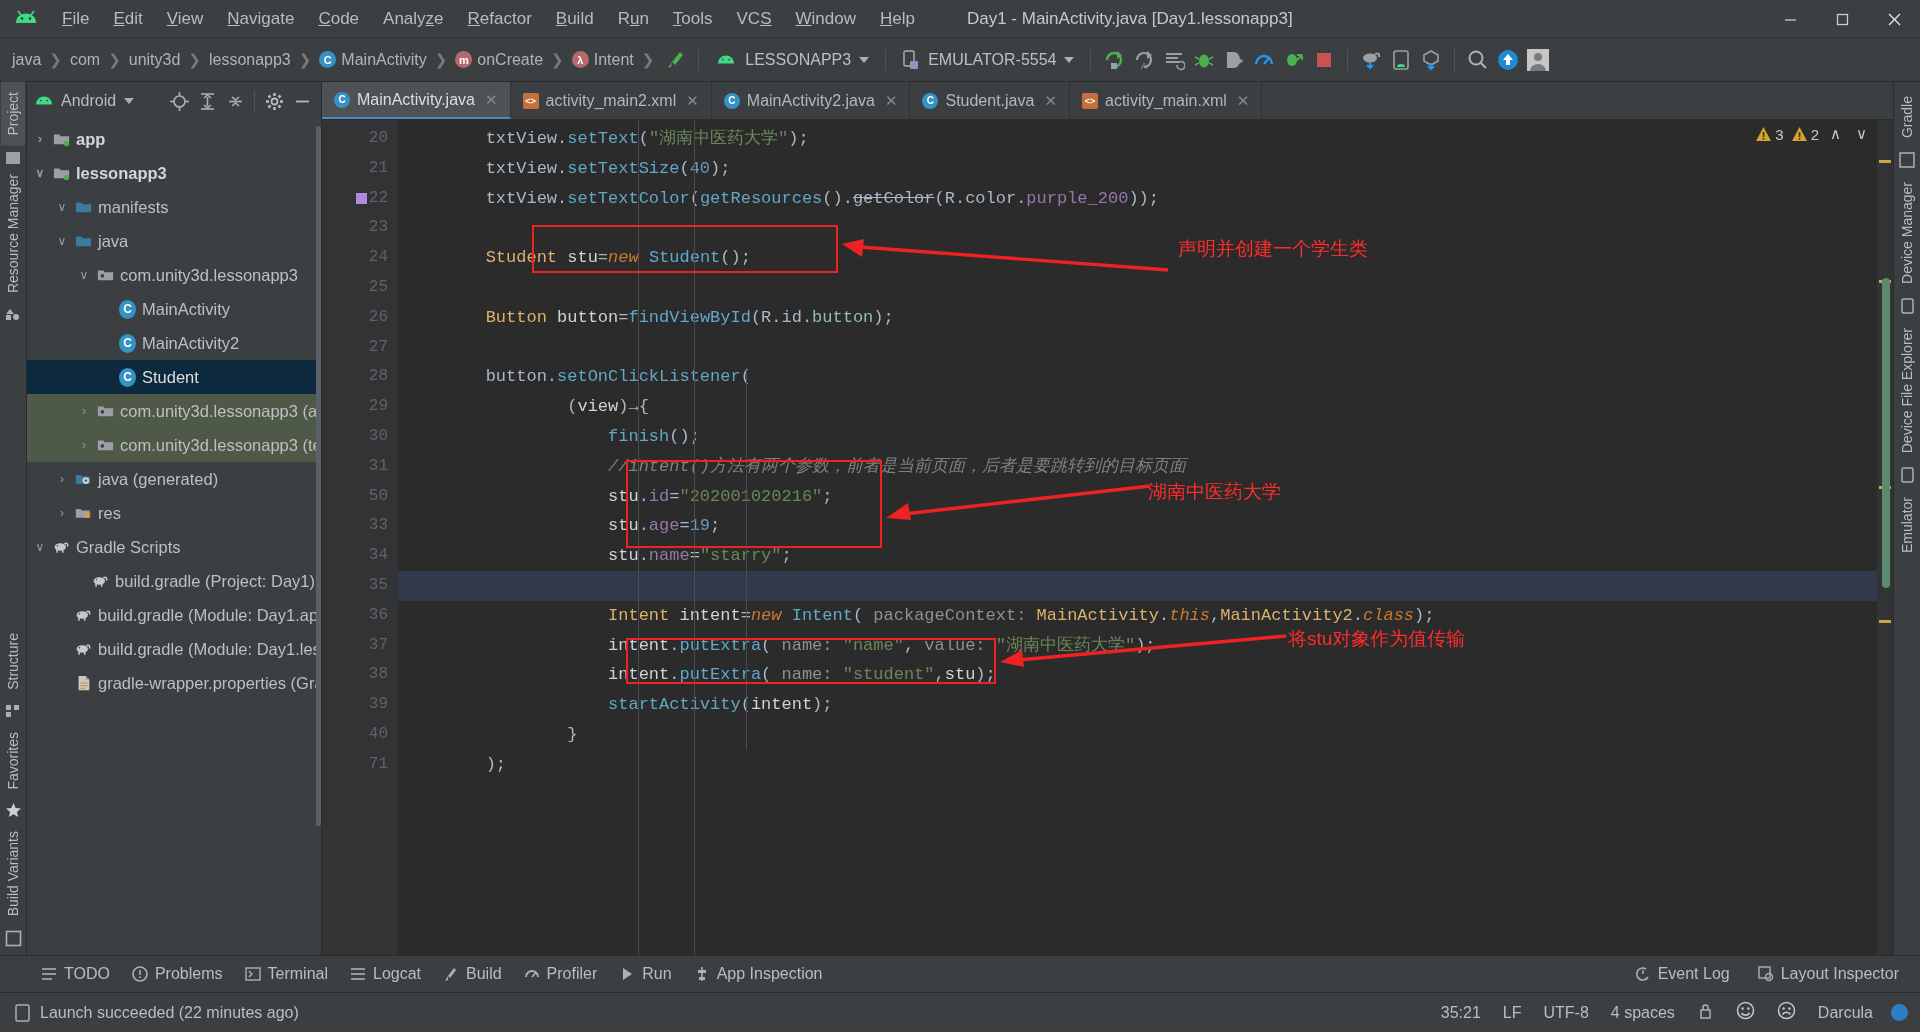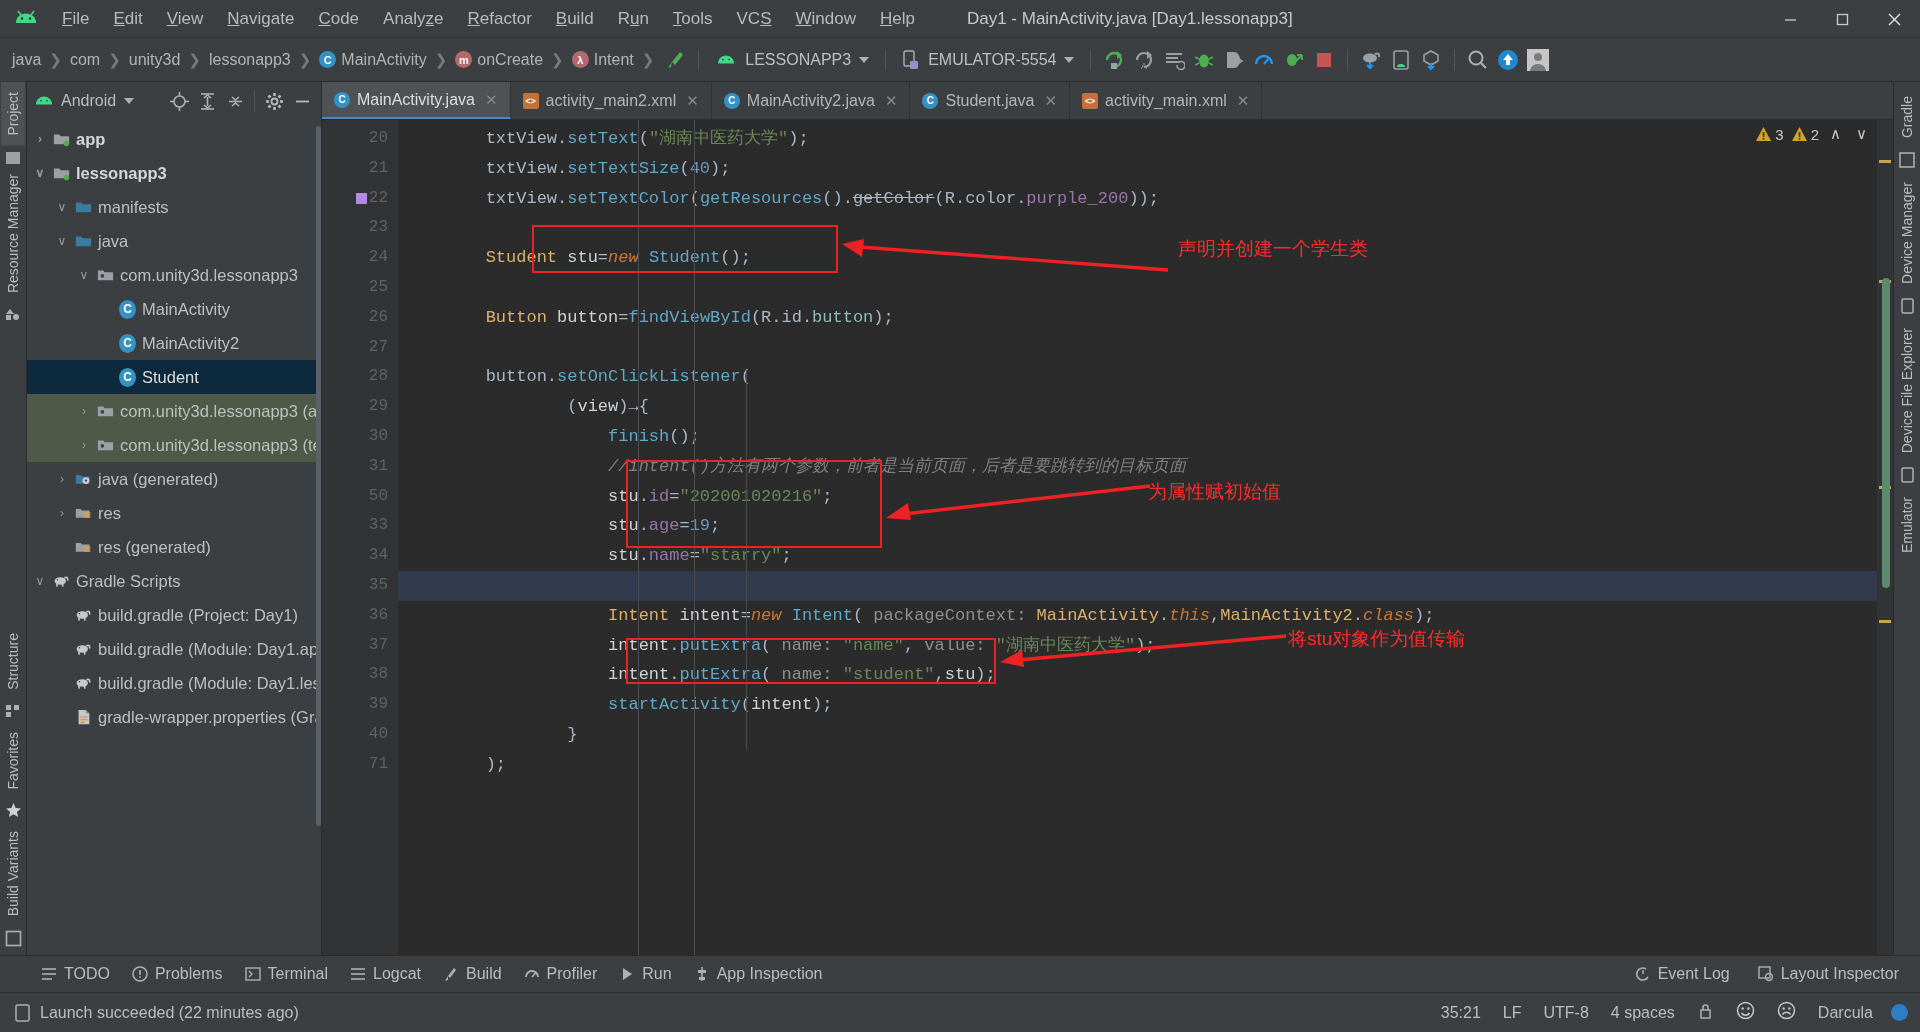--- a/index.html
+++ b/index.html
@@ -560,48 +560,34 @@
                 <path d="M1 3 h6 l1.5 2 h9.5 v9 h-17 z" fill="#9aa0a6"></path>
                 <g stroke="#e8a33d" stroke-width="1.4">
                   <line x1="11" y1="8" x2="19" y2="8"></line>
                   <line x1="11" y1="10.5" x2="19" y2="10.5"></line>
                   <line x1="11" y1="13" x2="19" y2="13"></line>
                 </g>
               </svg>
             </span>
             <span>res</span>
           </div>
-          <div class="row" style="padding-left: 28px;">
-            <span class="arrow"></span>
-            <span class="fold" style="display: inline-flex; align-items: center;">
-              <svg width="21" height="16" viewBox="0 0 21 16">
-                <path d="M1 3 h6 l1.5 2 h9.5 v9 h-17 z" fill="#9aa0a6"></path>
-                <g stroke="#e8a33d" stroke-width="1.4">
-                  <line x1="11" y1="8" x2="19" y2="8"></line>
-                  <line x1="11" y1="10.5" x2="19" y2="10.5"></line>
-                  <line x1="11" y1="13" x2="19" y2="13"></line>
-                </g>
-              </svg>
-            </span>
-            <span>res (generated)</span>
-          </div>
           <div class="row" style="padding-left: 6px;">
             <span class="arrow">∨</span>
             <span class="fold" style="display: inline-flex; align-items: center;">
               <svg width="21" height="16" viewBox="0 0 21 16">
                 <ellipse cx="9" cy="8" rx="7" ry="4.6" fill="#c8c8c8"></ellipse>
                 <path d="M14 4 q5 -2 4 3.5" stroke="#c8c8c8" stroke-width="2" fill="none"></path>
                 <rect x="4" y="11" width="2" height="4" fill="#c8c8c8"></rect>
                 <rect x="11" y="11" width="2" height="4" fill="#c8c8c8"></rect>
                 <circle cx="5.5" cy="6.5" r="0.9" fill="#3c3f41"></circle>
               </svg>
             </span>
             <span>Gradle Scripts</span>
           </div>
-          <div class="row" style="padding-left: 28px;">
+          <div class="row" style="padding-left: 28px; justify-content: flex-end;">
             <span class="arrow"></span>
             <span class="fold" style="display: inline-flex; align-items: center;">
               <svg width="21" height="16" viewBox="0 0 21 16">
                 <ellipse cx="9" cy="8" rx="7" ry="4.6" fill="#c8c8c8"></ellipse>
                 <path d="M14 4 q5 -2 4 3.5" stroke="#c8c8c8" stroke-width="2" fill="none"></path>
                 <rect x="4" y="11" width="2" height="4" fill="#c8c8c8"></rect>
                 <rect x="11" y="11" width="2" height="4" fill="#c8c8c8"></rect>
                 <circle cx="5.5" cy="6.5" r="0.9" fill="#3c3f41"></circle>
               </svg>
             </span>
@@ -745,21 +731,21 @@
               <line x1="330" y1="34" x2="22" y2="11" stroke="#ee2222" stroke-width="3.4"></line>
               <path d="M4 8 L26 3 L24 21 Z" fill="#ee2222"></path>
             </svg>
             <div class="ann-text" style="left:780px;top:116px;">声明并创建一个学生类</div>
 
             <div class="box" style="left:228px;top:340px;width:256px;height:88px;"></div>
             <svg style="position:absolute;left:484px;top:358px;" width="280" height="48">
               <line x1="268" y1="8" x2="22" y2="36" stroke="#ee2222" stroke-width="3.4"></line>
               <path d="M4 40 L26 25 L29 42 Z" fill="#ee2222"></path>
             </svg>
-            <div class="ann-text" style="left:750px;top:359px;">为属性赋初始值</div>
+            <div class="ann-text" style="left:750px;top:359px;">湖南中医药大学</div>
 
             <div class="box" style="left:228px;top:518px;width:370px;height:46px;"></div>
             <svg style="position:absolute;left:598px;top:508px;" width="300" height="48">
               <line x1="290" y1="8" x2="22" y2="32" stroke="#ee2222" stroke-width="3.4"></line>
               <path d="M4 34 L26 22 L28 39 Z" fill="#ee2222"></path>
             </svg>
             <div class="ann-text" style="left:890px;top:506px;">将stu对象作为值传输</div>
           </div>
           </div>
 

